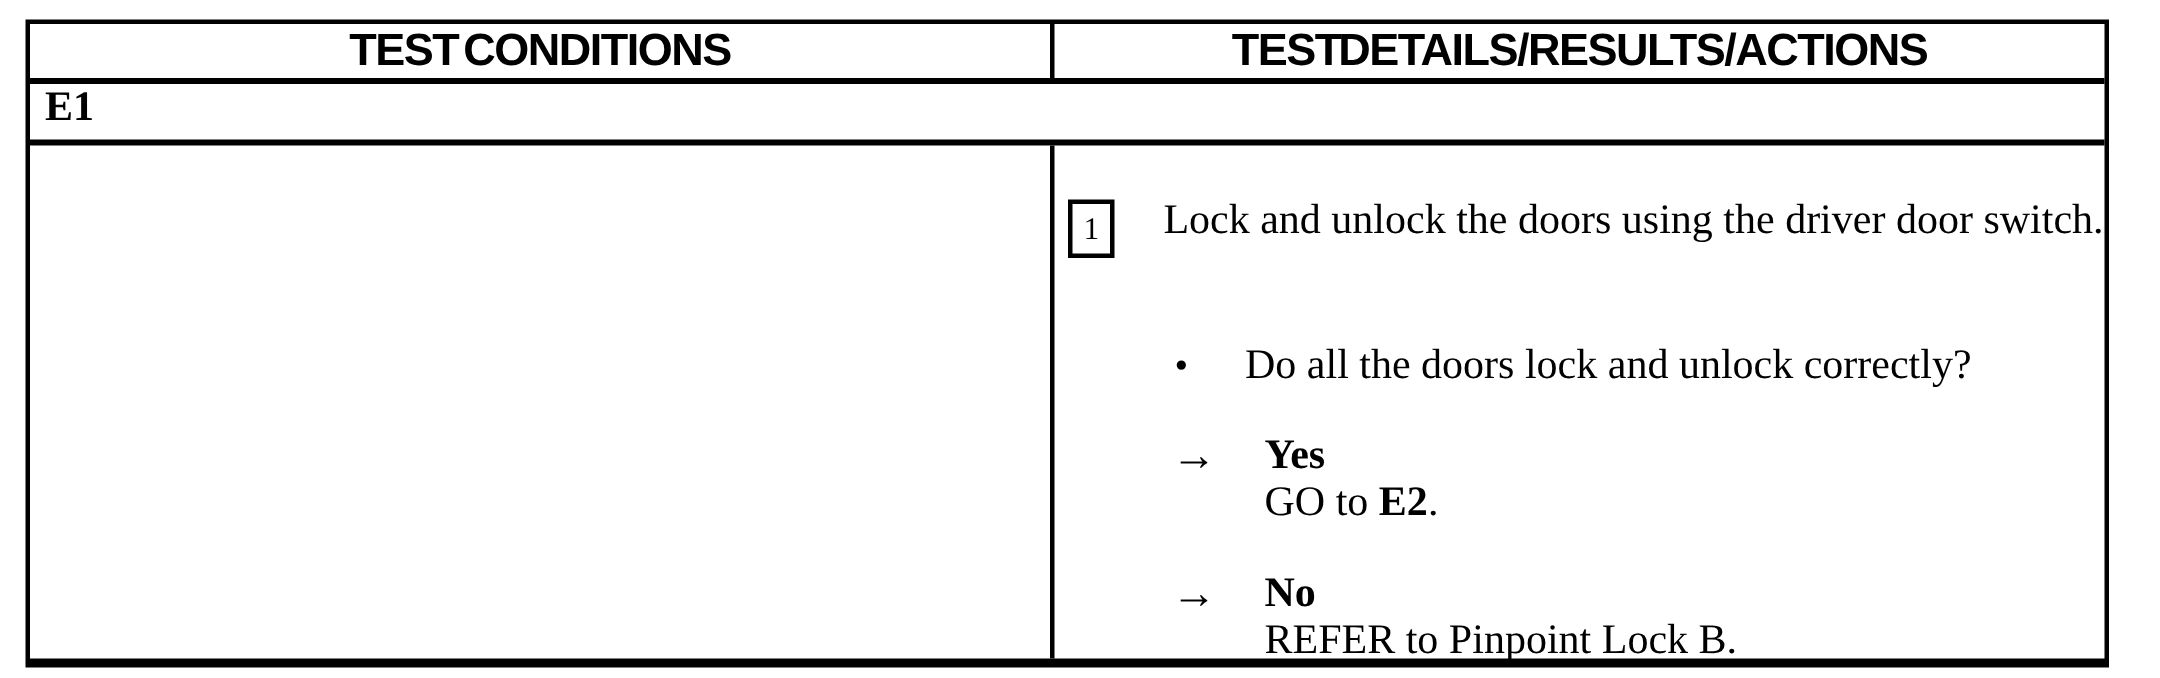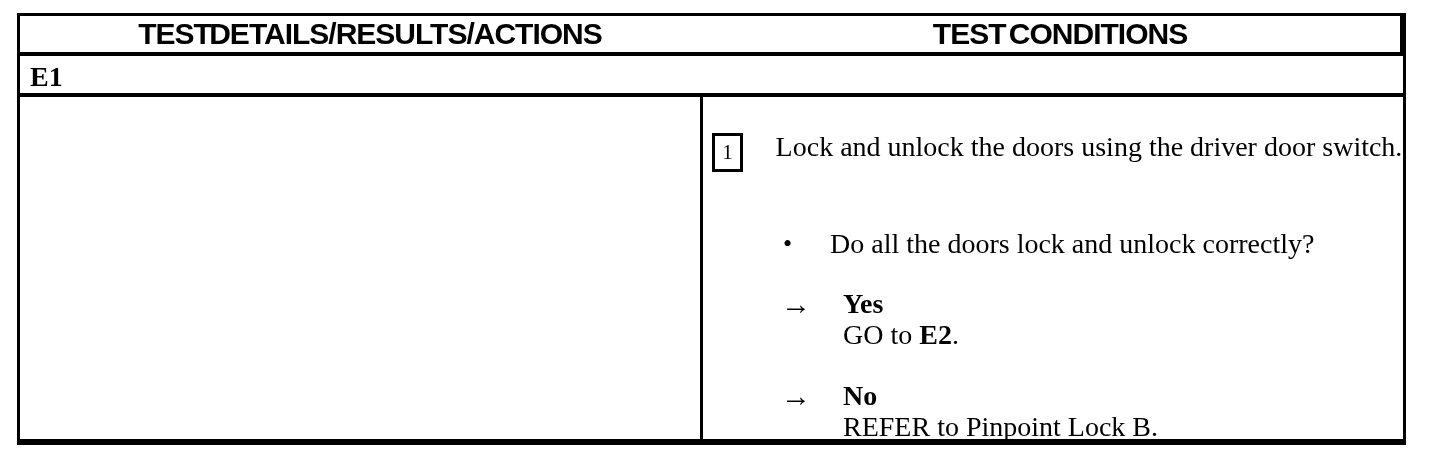--- a/index.html
+++ b/index.html
@@ -45,21 +45,21 @@
     width: 683px;
     border-right: 3px solid #000;
     word-spacing: -4px;
   }
   .hdr-right { flex: 1; word-spacing: -9px; }
   
   .test-row {
     height: 41px;
     border-bottom: 4px solid #000;
     display: flex;
-    align-items: flex-end;
+    align-items: flex-start;
     font-size: 28px;
     padding-left: 10px;
     white-space: nowrap;
     overflow: hidden;
   }
   .test-id { font-weight: bold; margin-right: 40px; }
   
   .content-row { flex: 1; display: flex; }
   .cond-cell { width: 683px; border-right: 3px solid #000; }
   .details-cell { flex: 1; position: relative; font-size: 28px; line-height: 31px; }
@@ -103,22 +103,22 @@
   .action { white-space: nowrap; }
   .b { font-weight: bold; }
 </style>
 </head>
 <body>
 
 <div class="page">
   <div class="pinpoint-table">
 
     <div class="hdr-row">
+      <div class="hdr-cell hdr-left">TEST CONDITIONS</div>
       <div class="hdr-cell hdr-right">TEST DETAILS/RESULTS/ACTIONS</div>
-      <div class="hdr-cell hdr-left">TEST CONDITIONS</div>
     </div>
 
     <div class="test-row">
       <span class="test-id">E1</span>
     </div>
 
     <div class="content-row">
       <div class="cond-cell"></div>
 
       <div class="details-cell">

